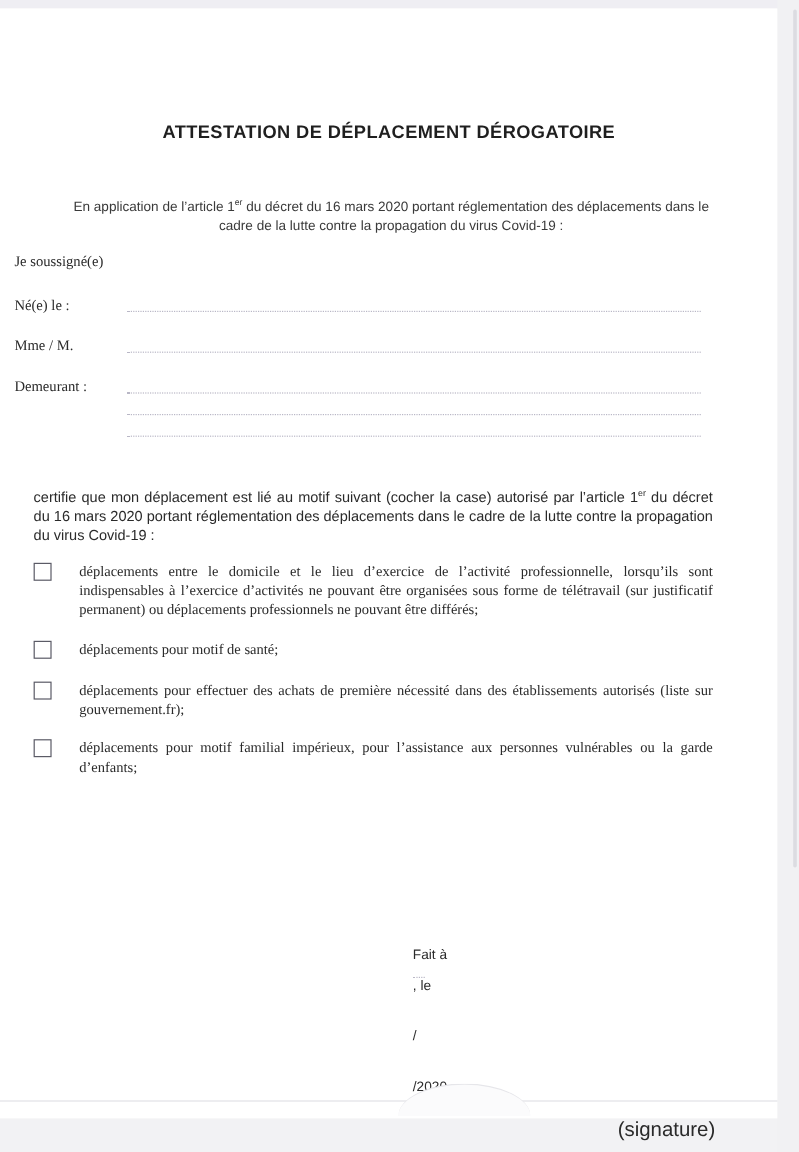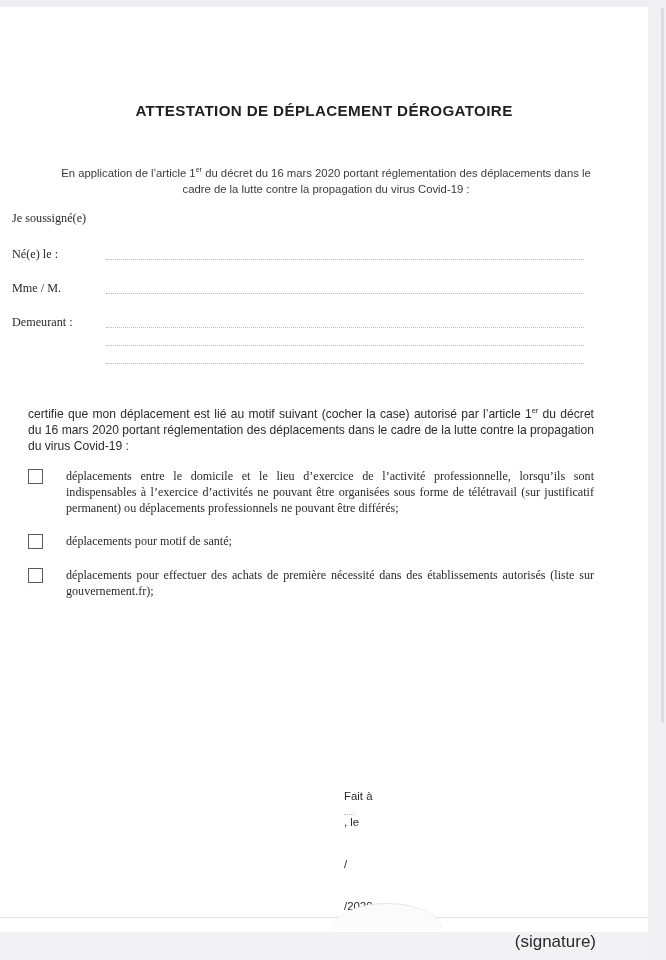--- a/index.html
+++ b/index.html
@@ -285,20 +285,24 @@
       <div class="motif">
         <span class="checkbox"></span>
         <div class="motif-text">déplacements pour motif de santé;</div>
       </div>
 
       <div class="motif">
         <span class="checkbox"></span>
         <div class="motif-text">déplacements pour effectuer des achats de première nécessité dans des établissements autorisés (liste sur gouvernement.fr);</div>
       </div>
 
+      <div class="motif">
+        <span class="checkbox"></span>
+        <div class="motif-text">déplacements pour motif familial impérieux, pour l’assistance aux personnes vulnérables ou la garde d’enfants;</div>
+      </div>
 
 
     </div>
 
     <div class="sign-block">
       <div class="sign-line">
         <span class="lbl">Fait à</span>
         <span class="fill-long"></span>
         <span class="lbl">, le</span>
         <span class="fill-short"></span>

